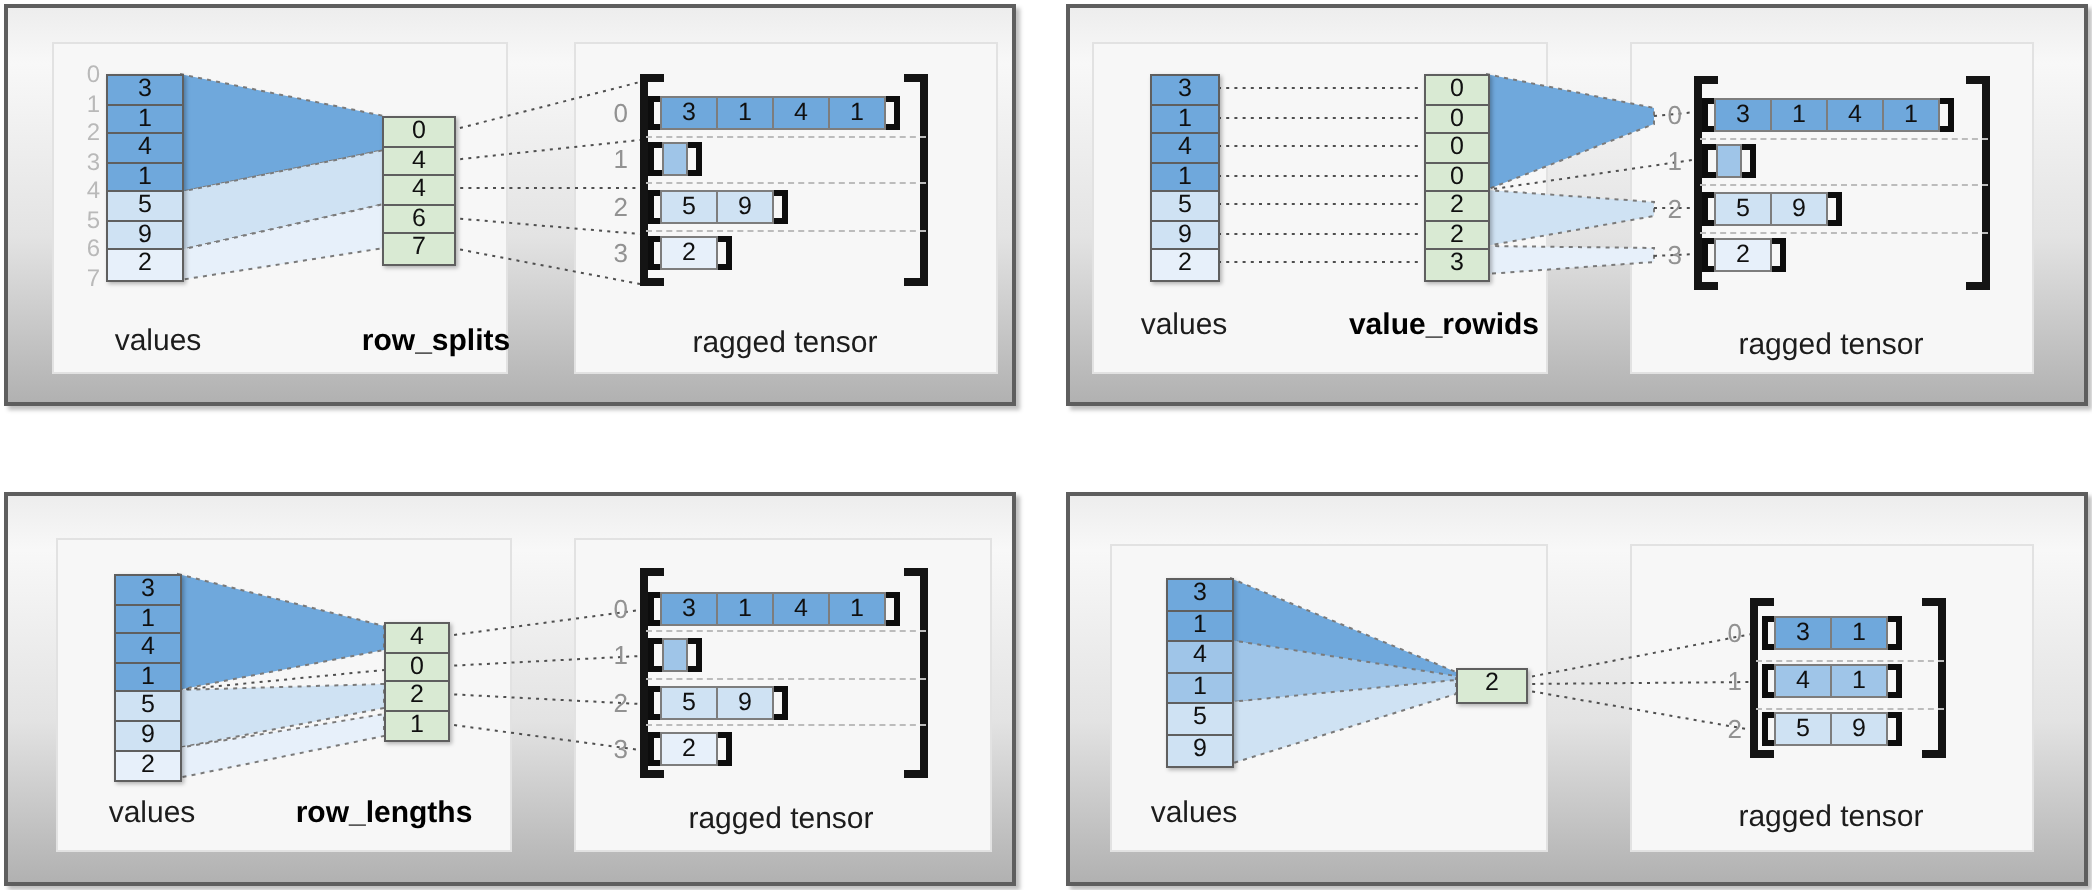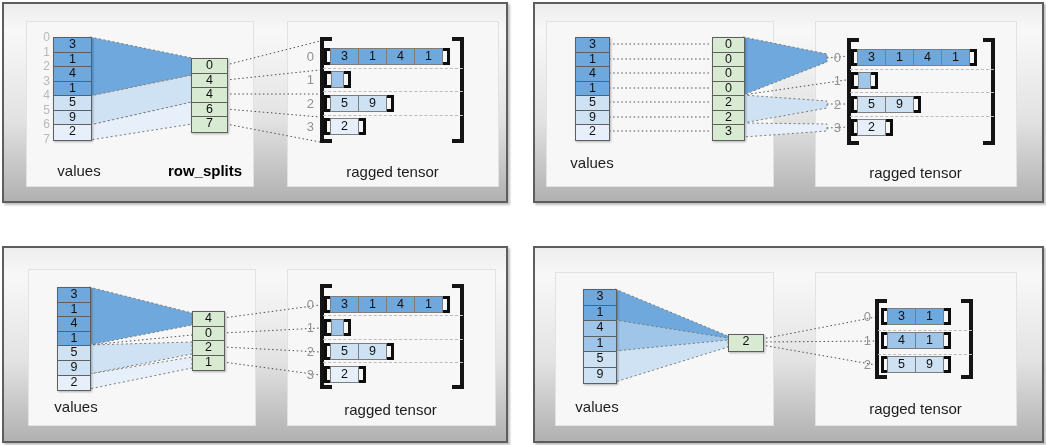--- a/index.html
+++ b/index.html
@@ -45,21 +45,21 @@
   .trow{position:absolute;display:flex;height:17px;z-index:3;}
   .ibk{width:7px;box-sizing:border-box;border:3px solid #0d0d0d;flex:none;}
   .ibk.l{border-right:none} .ibk.r{border-left:none}
   .tcell{height:17px;box-sizing:border-box;border:1px solid #7d7d7d;margin-left:-1px;
         line-height:15px;text-align:center;font-size:12.5px;color:#101010;flex:none;}
   .tcell:first-of-type{margin-left:0;}
   .emptycell{width:13px;height:17px;box-sizing:border-box;border:1px solid #7d7d7d;flex:none;}
   .label{position:absolute;text-align:center;font-size:15px;color:#1c1c1c;z-index:3;}
   .param-label{font-weight:bold;color:#000;white-space:pre-line;line-height:17px;}
   #p1 .values-label{left:35px;top:158px;width:80px}
-  #p1 .param-label{left:138px;top:158px;width:126px}
+  #p1 .param-label{left:151px;top:158px;width:126px}
   #p1 .tensor-label{left:316px;top:159px;width:145px}
   #p2 .values-label{left:17px;top:150px;width:80px}
   #p2 .param-label{left:117px;top:150px;width:140px}
   #p2 .tensor-label{left:308px;top:160px;width:145px}
   #p3 .values-label{left:32px;top:150px;width:80px}
   #p3 .param-label{left:125px;top:150px;width:126px}
   #p3 .tensor-label{left:314px;top:153px;width:145px}
   #p4 .values-label{left:22px;top:150px;width:80px}
   #p4 .param-label{left:140px;top:131px;width:122px}
   #p4 .tensor-label{left:308px;top:152px;width:145px}
@@ -157,20 +157,21 @@
       <line class="dot" x1="74" y1="127" x2="176" y2="127"></line>
       <polygon class="fan fan-b1" points="208,33 292,50 292,58 208,91"></polygon>
       <polygon class="fan fan-b2" points="208,91 292,97 292,104 208,119"></polygon>
       <polygon class="fan fan-b3" points="208,119 292,120 292,127 208,133"></polygon>
       <line class="dot" x1="292" y1="54" x2="313" y2="52"></line>
       <line class="dot" x1="208" y1="91" x2="311" y2="76"></line>
       <line class="dot" x1="292" y1="100" x2="313" y2="100"></line>
       <line class="dot" x1="292" y1="124" x2="313" y2="123"></line>
     </svg>
     <div class="label values-label">values</div>
+    <div class="label param-label">value_rowids</div>
     <div class="label tensor-label">ragged tensor</div>
   <div class="col" style="left: 40px; top: 33px; width: 33px;">
         <div class="vcell t-b1" style="height: 14.5px; line-height: 12.5px;">3</div>
         <div class="vcell t-b1" style="height: 14.5px; line-height: 12.5px;">1</div>
         <div class="vcell t-b1" style="height: 14.5px; line-height: 12.5px;">4</div>
         <div class="vcell t-b1" style="height: 14.5px; line-height: 12.5px;">1</div>
         <div class="vcell t-b2" style="height: 14.5px; line-height: 12.5px;">5</div>
         <div class="vcell t-b2" style="height: 14.5px; line-height: 12.5px;">9</div>
         <div class="vcell t-b3" style="height: 14.5px; line-height: 12.5px;">2</div>
       </div>
@@ -225,20 +226,21 @@
       <polygon class="fan fan-b1" points="85,39 188,65 188,77 85,97"></polygon>
       <polygon class="fan fan-b2" points="85,97 188,94 188,106 85,126"></polygon>
       <polygon class="fan fan-b3" points="85,126 188,109 188,120 85,141"></polygon>
       <line class="dot" x1="85" y1="97" x2="188" y2="87"></line>
       <line class="dot" x1="219" y1="70" x2="316" y2="57"></line>
       <line class="dot" x1="219" y1="85" x2="316" y2="80"></line>
       <line class="dot" x1="219" y1="99" x2="316" y2="104"></line>
       <line class="dot" x1="219" y1="114" x2="316" y2="127"></line>
     </svg>
     <div class="label values-label">values</div>
+    <div class="label param-label">row_lengths</div>
     <div class="label tensor-label">ragged tensor</div>
   <div class="col" style="left: 53px; top: 39px; width: 32px;">
         <div class="vcell t-b1" style="height: 14.6px; line-height: 12.6px;">3</div>
         <div class="vcell t-b1" style="height: 14.6px; line-height: 12.6px;">1</div>
         <div class="vcell t-b1" style="height: 14.6px; line-height: 12.6px;">4</div>
         <div class="vcell t-b1" style="height: 14.6px; line-height: 12.6px;">1</div>
         <div class="vcell t-b2" style="height: 14.6px; line-height: 12.6px;">5</div>
         <div class="vcell t-b2" style="height: 14.6px; line-height: 12.6px;">9</div>
         <div class="vcell t-b3" style="height: 14.6px; line-height: 12.6px;">2</div>
       </div>

